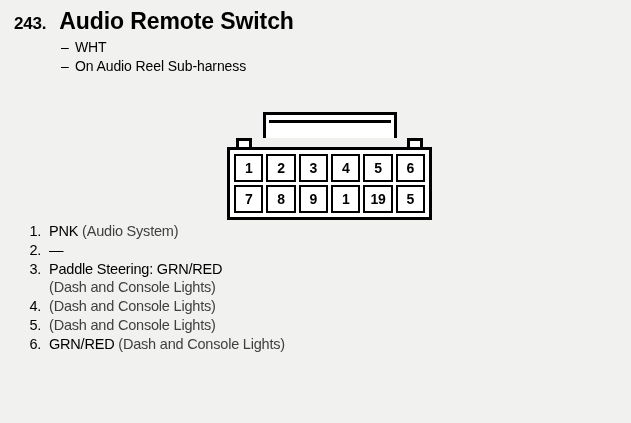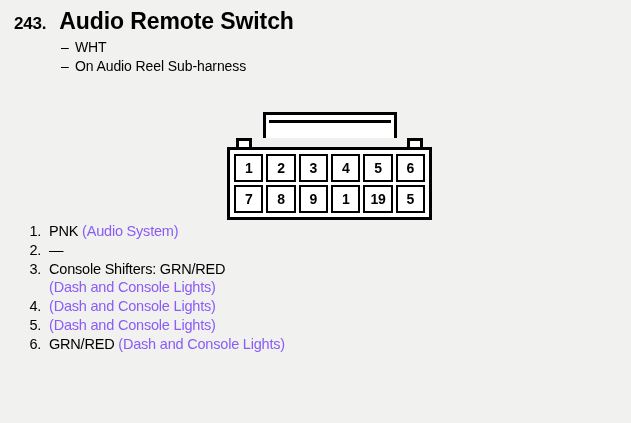--- a/index.html
+++ b/index.html
@@ -158,21 +158,21 @@
     letter-spacing: -0.3px;
   }
   .legend-body {
     padding-left: 8px;
   }
   .legend-line {
     white-space: nowrap;
     letter-spacing: -0.2px;
   }
   .sys {
-    color: #8b5cf6;
+    color: #404040;
   }
 </style>
 </head>
 <body>
 
 <div id="header">
   <div id="title-row">
     <span id="title-number">243.</span>
     <span id="title-text">Audio Remote Switch</span>
   </div>
@@ -221,21 +221,21 @@
         </li>
         <li class="legend-item">
           <span class="legend-num">2.</span>
           <span class="legend-body">
             <div class="legend-line"><span>—</span></div>
           </span>
         </li>
         <li class="legend-item">
           <span class="legend-num">3.</span>
           <span class="legend-body">
-            <div class="legend-line"><span>Console Shifters: GRN/RED</span></div>
+            <div class="legend-line"><span>Paddle Steering: GRN/RED</span></div>
             <div class="legend-line"><span class="sys">(Dash and Console Lights)</span></div>
           </span>
         </li>
         <li class="legend-item">
           <span class="legend-num">4.</span>
           <span class="legend-body">
             <div class="legend-line"><span class="sys">(Dash and Console Lights)</span></div>
           </span>
         </li>
         <li class="legend-item">

